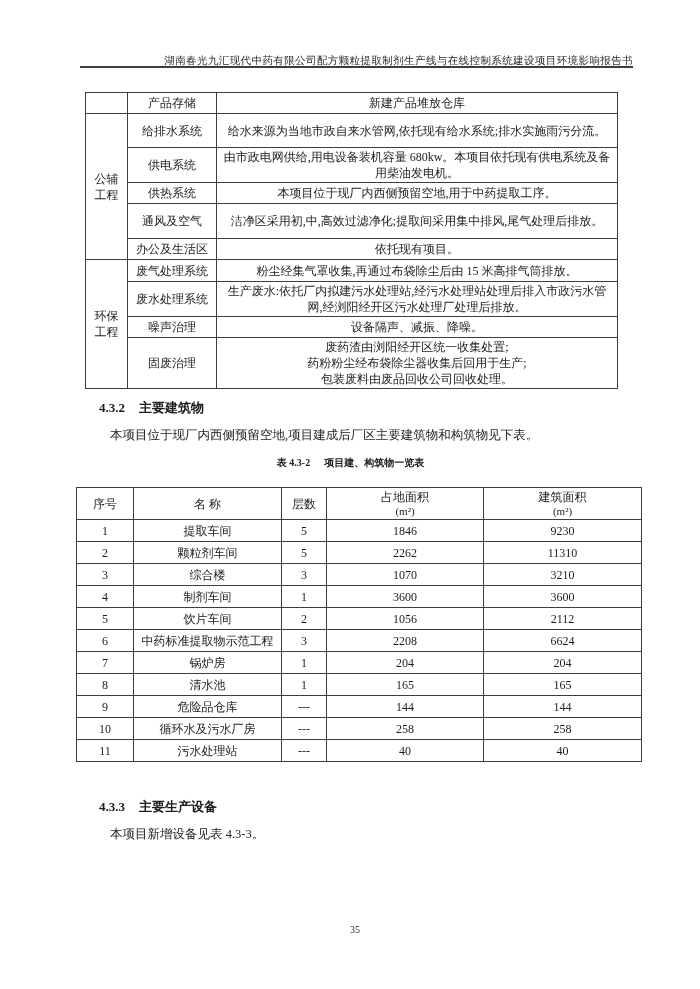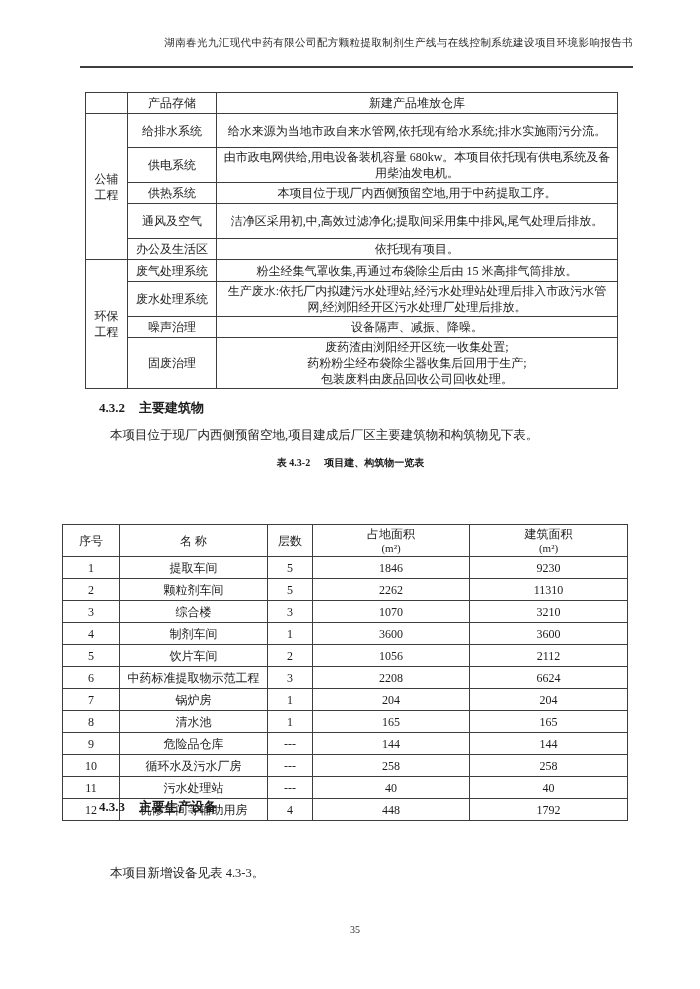--- a/index.html
+++ b/index.html
@@ -4,39 +4,39 @@
 <style>
   * { margin:0; padding:0; box-sizing:border-box; }
   html,body { width:700px; height:989px; background:#ffffff; }
   body {
     position:relative;
     font-family:"Liberation Serif","DejaVu Serif",serif;
     color:#1c1c1c;
   }
   
   .hdr-title {
-    position:absolute; top:36px; left:80px; width:553px;
+    position:absolute; top:54px; left:80px; width:553px;
     text-align:right; font-size:10.5px; letter-spacing:0.4px; color:#2a2a2a;
     white-space:nowrap;
   }
   .hdr-rule {
     position:absolute; top:66px; left:80px; width:553px; height:2px;
     background:#3d3d3d;
   }
   
   table { border-collapse:collapse; table-layout:fixed; }
   td {
     border:1px solid #3d3d3d; text-align:center; vertical-align:middle;
     font-size:12px; line-height:16px; padding:1px 4px; color:#1c1c1c;
   }
   .t1 { position:absolute; left:85px; top:92px; width:532px; }
   .t1 .c-cat { width:42px; }
   .t1 .c-sys { width:89px; }
   .t1 .c-desc{ width:401px; }
-  .t2 { position:absolute; left:62px; top:487px; width:565px;margin-top:37px; }
+  .t2 { position:absolute; left:76px; top:487px; width:565px; }
   .t2 .c-no   { width:57px; }
   .t2 .c-name { width:148px; }
   .t2 .c-fl   { width:45px; }
   .t2 .c-land { width:157px; }
   .t2 .c-built{ width:158px; }
   .t2 td { height:22px; }
   .t2 tr.hd td { height:32px; line-height:14px; }
   .unit { font-size:11px; }
   
   .sec { position:absolute; left:99px; font-size:13px; font-weight:bold; white-space:nowrap; }
@@ -46,21 +46,21 @@
     font-size:12.5px; line-height:18px; text-indent:2em;
   }
   .tbl-caption {
     position:absolute; left:68px; top:456px; width:565px;
     text-align:center; font-size:10px; font-weight:bold;
   }
   .tbl-caption .cap-num { margin-right:14px; }
   .sec-432 { top:399px; }
   .para-432 { top:426px; }
   .sec-433 { top:798px; }
-  .para-433 { top:864px; }
+  .para-433 { top:825px; }
   .page-num {
     position:absolute; top:924px; left:0; width:700px;
     text-align:center; font-size:10px; color:#2a2a2a;padding-left:10px;
   }
 </style>
 </head>
 <body>
 
 <div class="hdr-title">湖南春光九汇现代中药有限公司配方颗粒提取制剂生产线与在线控制系统建设项目环境影响报告书</div>
 <div class="hdr-rule"></div>
@@ -223,27 +223,20 @@
     <td>258</td>
     <td>258</td>
   </tr>
   <tr>
     <td>11</td>
     <td>污水处理站</td>
     <td>---</td>
     <td>40</td>
     <td>40</td>
   </tr>
-  <tr>
-    <td>12</td>
-    <td>机修车间等辅助用房</td>
-    <td>4</td>
-    <td>448</td>
-    <td>1792</td>
-  </tr>
 </tbody>
   </table>
 
 <div class="sec sec-433">
   <span class="num">4.3.3</span><span>主要生产设备</span>
 </div>
 <div class="para para-433">本项目新增设备见表 4.3-3。</div>
 
 <div class="page-num">35</div>
 

